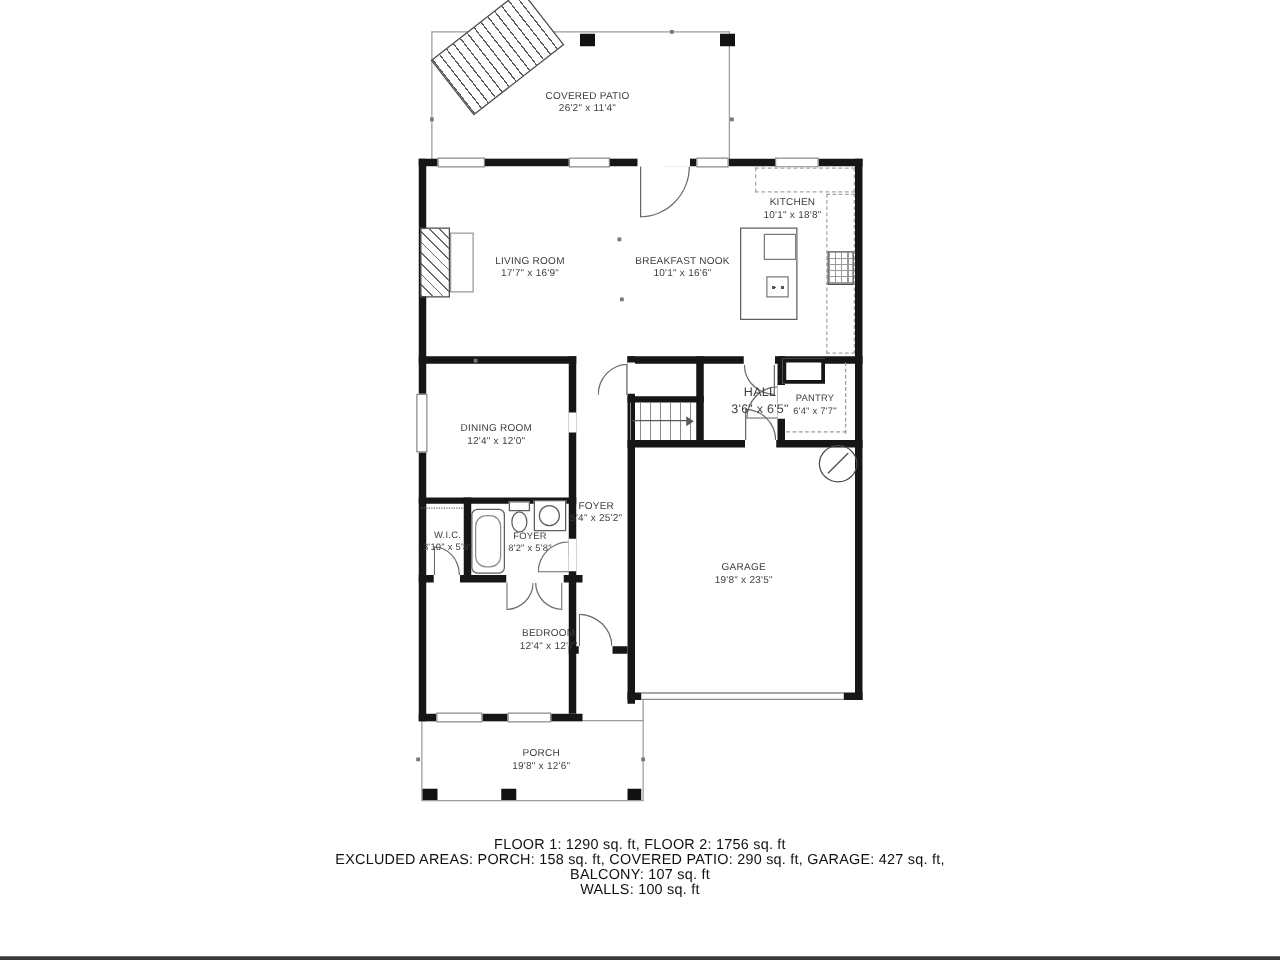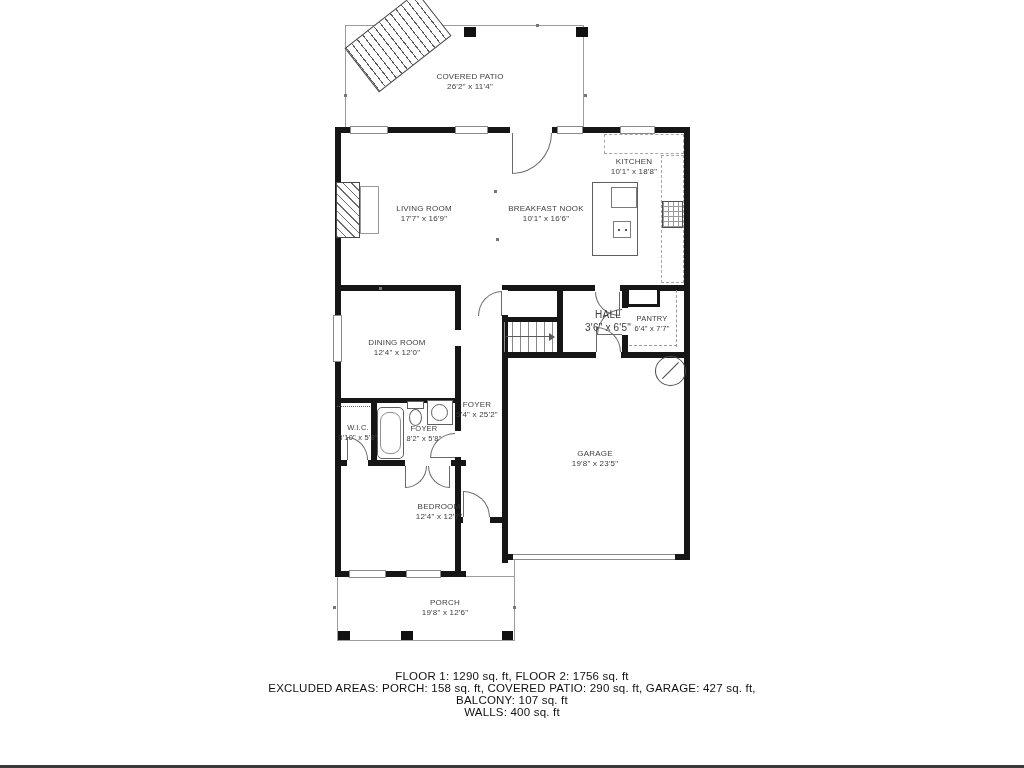--- a/index.html
+++ b/index.html
@@ -165,27 +165,27 @@
     <div>8'2" x 5'8"</div>
   </div>
   <div class="lbl" style="left:595px;top:449px;">
     <div>GARAGE</div>
     <div>19'8" x 23'5"</div>
   </div>
   <div class="lbl" style="left:396px;top:502px;margin-left:43px;">
     <div>BEDROOM</div>
     <div>12'4" x 12'7"</div>
   </div>
-  <div class="lbl" style="left:433px;top:598px;margin-left:12px;">
+  <div class="lbl" style="left:433px;top:598px;">
     <div>PORCH</div>
     <div>19'8" x 12'6"</div>
   </div>
 
   <div class="summary">
     <div>FLOOR 1: 1290 sq. ft, FLOOR 2: 1756 sq. ft</div>
     <div>EXCLUDED AREAS: PORCH: 158 sq. ft, COVERED PATIO: 290 sq. ft, GARAGE: 427 sq. ft,</div>
     <div>BALCONY: 107 sq. ft</div>
-    <div>WALLS: 400 sq. ft</div>
+    <div>WALLS: 100 sq. ft</div>
   </div>
 
 
   <div class="a" style="left:0;top:765px;width:1024px;height:3px;background:#3a3a3a;"></div>
 </div>
 
 </body></html>

